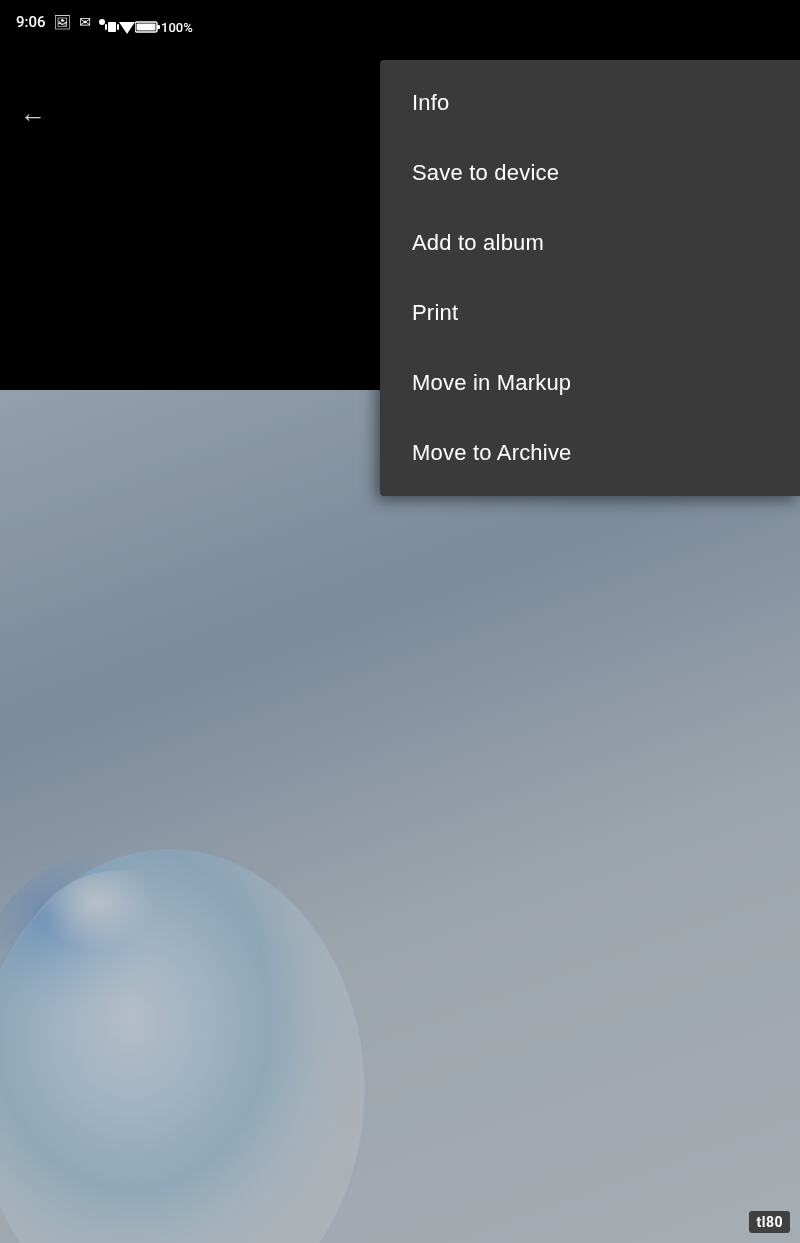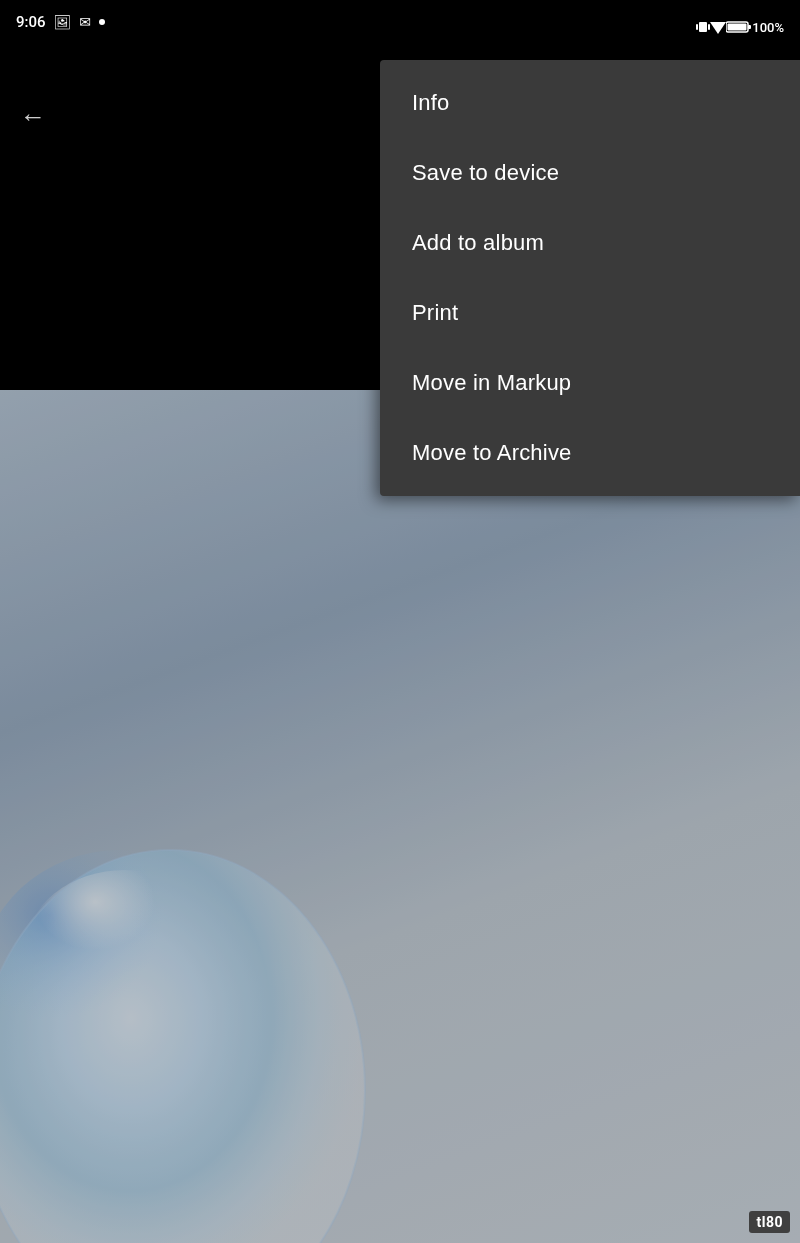--- a/index.html
+++ b/index.html
@@ -16,21 +16,20 @@
     
     .status-bar {
       position: absolute;
       top: 0;
       left: 0;
       width: 100%;
       height: 44px;
       background: #000;
       display: flex;
       align-items: center;
-      justify-content: space-between;
       padding: 0 16px;
       z-index: 100;
     }
 
     .status-bar-left {
       display: flex;
       align-items: center;
       gap: 8px;
       color: #fff;
       font-size: 15px;

